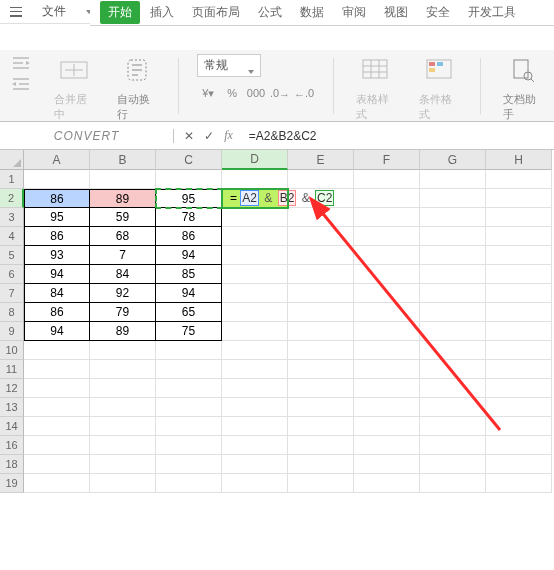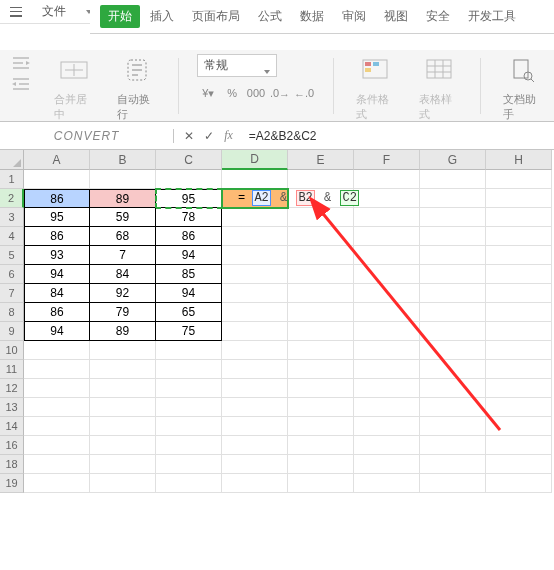--- a/index.html
+++ b/index.html
@@ -5,34 +5,34 @@
 * { box-sizing: border-box; margin: 0; padding: 0; }
 body { font-family: "Microsoft YaHei", Arial, sans-serif; font-size: 12px; background: #fff; overflow: hidden; width: 554px; height: 570px; }
 
 .topbar { display: flex; align-items: center; height: 24px; background: #fff; border-bottom: 1px solid #e0e0e0; padding: 0 4px; gap: 8px; }
 .menu-btn { display: flex; align-items: center; gap: 20px; padding: 2px 6px; color: #555; cursor: pointer; }
 .hamburger { width: 12px; height: 10px; display: flex; flex-direction: column; justify-content: space-between; }
 .hamburger span { height: 1.5px; background: #666; }
 .caret-down { width: 0; height: 0; border-left: 3px solid transparent; border-right: 3px solid transparent; border-top: 4px solid #888; }
 .qat-icon { width: 16px; height: 16px; display: inline-flex; align-items: center; justify-content: center; color: #888; }
 
-.ribbon-tabs { display: flex; align-items: center; height: 34px; background: #fff; border-bottom: 1px solid #d0d0d0; padding-left: 10px; gap: 2px; position: absolute; top: 0; left: 90px; right: 0; }
+.ribbon-tabs { display: flex; align-items: center; height: 26px; background: #fff; border-bottom: 1px solid #d0d0d0; padding-left: 10px; gap: 2px; position: absolute; top: 0; left: 90px; right: 0; }
 .tab { padding: 4px 8px; color: #666; cursor: pointer; font-size: 12px; }
 .tab.active { background: #2ea83f; color: #fff; border-radius: 2px; padding: 3px 8px; }
 
 .ribbon { display: flex; height: 72px; background: #f5f5f5; border-bottom: 1px solid #c5c5c5; padding: 4px 8px; gap: 16px; align-items: flex-start; }
 .ribbon-group { display: flex; flex-direction: column; align-items: center; gap: 8px; padding: 2px 4px; }
 .ribbon-group.col { gap: 4px; }
 .ribbon-icon-lg { width: 32px; height: 28px; display: flex; align-items: center; justify-content: center; }
 .ribbon-label { font-size: 11px; color: #888; }
 .ribbon-label.dis { color: #bbb; }
 .ribbon-sep { width: 1px; height: 56px; background: #ddd; margin: 4px 2px; }
 
 .number-group { display: flex; flex-direction: column; gap: 6px; }
-.num-format { display: flex; align-items: flex-end; background: #fff; border: 1px solid #ccc; padding: 2px 6px; gap: 4px; width: 80px; justify-content: space-between; font-size: 12px; color: #555; }
+.num-format { display: flex; align-items: flex-end; background: #fff; border: 1px solid #ccc; padding: 2px 6px; gap: 4px; width: 64px; justify-content: space-between; font-size: 12px; color: #555; }
 .num-btns { display: flex; gap: 2px; }
 .num-btn { width: 22px; height: 20px; border: 1px solid transparent; display: flex; align-items: center; justify-content: center; color: #888; font-size: 11px; }
 
 .namebox-row { display: flex; align-items: center; height: 28px; border-bottom: 1px solid #c5c5c5; background: #fff; }
 .namebox { width: 174px; border-right: 1px solid #c5c5c5; padding: 0 8px; font-size: 12px; font-style: italic; color: #888; text-align: center; font-family: Arial; letter-spacing: 1px; }
 .fx-btns { display: flex; align-items: center; gap: 10px; padding: 0 10px; color: #666; }
 .fx-btns span { cursor: pointer; }
 .fx-label { font-style: italic; font-family: "Times New Roman", serif; color: #888; }
 .formula-input { flex: 1; padding: 0 6px; font-size: 12px; color: #333; }
 
@@ -47,21 +47,21 @@
 .row-h { width: 24px; text-align: center; font-size: 11px; color: #666; background: #e8e8e8; border-right: 1px solid #bbb; border-bottom: 1px solid #cfcfcf; line-height: 19px; }
 .row-h.active { background: #d8f0d8; border-right: 2px solid #2ea83f; }
 .cell { width: 66px; height: 19px; border-right: 1px solid #e0e0e0; border-bottom: 1px solid #e0e0e0; font-size: 12px; line-height: 18px; text-align: center; position: relative; }
 .cell.tb { border: 1px solid #000; border-top: none; border-left: none; }
 .cell.tbl { border-left: 1px solid #000; }
 .cell.tbt { border-top: 1px solid #000; }
 
 .hl-blue { background: #b8d4ff; }
 .hl-pink { background: #f8c8c8; }
 .hl-green-dash { outline: 2px dashed #2ea83f; outline-offset: -1px; }
-.editing { outline: 2px solid #2ea83f; outline-offset: -1px; background: #fdba74; text-align: left; padding-left: 16px; overflow: visible; white-space: nowrap; z-index: 5; font-family: Liberation Mono, monospace; }
+.editing { outline: 2px solid #2ea83f; outline-offset: -1px; background: #bef264; text-align: left; padding-left: 8px; overflow: visible; white-space: nowrap; z-index: 5; }
 .editing .tok-blue { border: 1px solid #4a90ff; background: #e8f0ff; padding: 0 1px; color: #333; }
 .editing .tok-pink { border: 1px solid #ff8888; background: #ffecec; padding: 0 1px; color: #333; }
 .editing .tok-green { border: 1px solid #2ea83f; background: #eaffea; padding: 0 1px; color: #333; }
 .editing .amp { color: #555; padding: 0 2px; }
 
 .arrow { position: absolute; pointer-events: none; z-index: 10; }
 
 svg.icon { display: block; }
 </style>
 </head>
@@ -157,35 +157,35 @@
       <span class="num-btn">000</span>
       <span class="num-btn">.0→</span>
       <span class="num-btn">←.0</span>
     </div>
   </div>
   <div class="ribbon-sep"></div>
   <div class="ribbon-group">
     <div class="ribbon-icon-lg">
         <svg width="28" height="24">
           <rect x="2" y="2" width="24" height="18" fill="none" stroke="#bbb"></rect>
+          <path d="M2 8h24M2 14h24M10 2v18M18 2v18" stroke="#bbb"></path>
+        </svg>
+      </div>
+    <div class="ribbon-label dis">表格样式</div>
+  </div>
+  <div class="ribbon-group">
+    <div class="ribbon-icon-lg">
+        <svg width="28" height="24">
+          <rect x="2" y="2" width="24" height="18" fill="none" stroke="#bbb"></rect>
           <rect x="4" y="4" width="6" height="4" fill="#e08080"></rect>
           <rect x="12" y="4" width="6" height="4" fill="#80c0e0"></rect>
           <rect x="4" y="10" width="6" height="4" fill="#f0d080"></rect>
         </svg>
       </div>
     <div class="ribbon-label dis">条件格式</div>
-  </div>
-  <div class="ribbon-group">
-    <div class="ribbon-icon-lg">
-        <svg width="28" height="24">
-          <rect x="2" y="2" width="24" height="18" fill="none" stroke="#bbb"></rect>
-          <path d="M2 8h24M2 14h24M10 2v18M18 2v18" stroke="#bbb"></path>
-        </svg>
-      </div>
-    <div class="ribbon-label dis">表格样式</div>
   </div>
   <div class="ribbon-sep"></div>
   <div class="ribbon-group">
     <div class="ribbon-icon-lg">
         <svg width="24" height="24">
           <rect x="4" y="2" width="14" height="18" fill="none" stroke="#888"></rect>
           <circle cx="18" cy="18" r="4" fill="none" stroke="#888"></circle>
           <path d="M21 21l3 3" stroke="#888"></path>
         </svg>
       </div>

